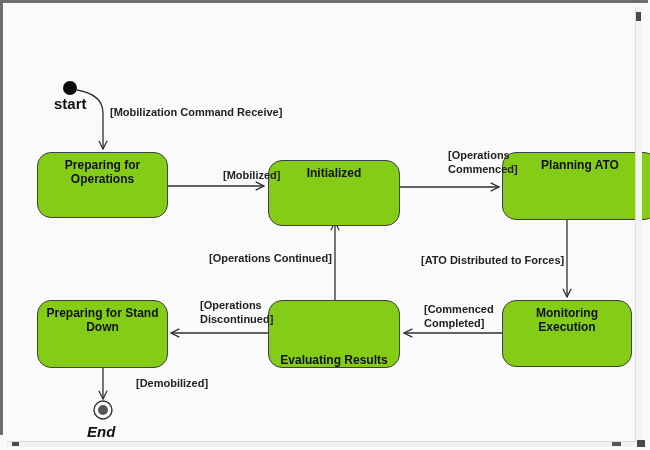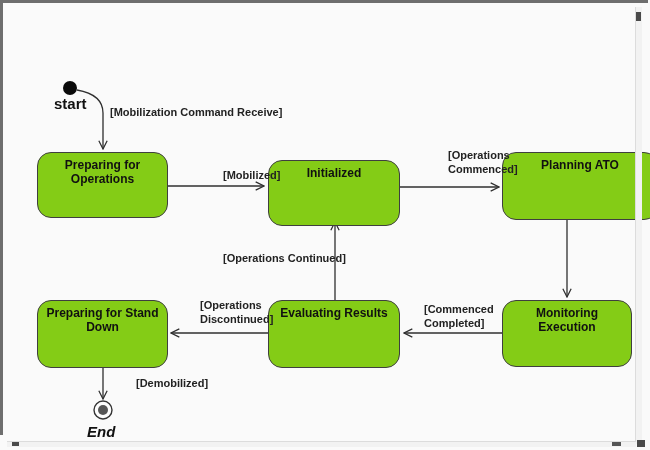--- a/index.html
+++ b/index.html
@@ -24,30 +24,30 @@
     position:absolute; box-sizing:border-box;
     background:#84cc16; border:1.5px solid #3f3f3f; border-radius:14px;
     display:flex; justify-content:center; align-items:flex-start;
     padding:5px 4px 0 4px; text-align:center;
     font-size:12px; font-weight:bold; color:#111; line-height:1.18;
   }
   .st-preparing-ops       { left:37px;  top:152px; width:131px; height:66px; }
   .st-initialized         { left:268px; top:160px; width:132px; height:66px; }
   .st-planning-ato        { left:502px; top:152px; width:156px; height:68px; }
   .st-monitoring-exec     { left:502px; top:300px; width:130px; height:67px; }
-  .st-evaluating-results  { left:268px; top:300px; width:132px; height:68px; }
+  .st-evaluating-results  { left:268px; top:300px; width:132px; height:68px;align-items:flex-end; }
   .st-preparing-standdown { left:37px;  top:300px; width:131px; height:68px;text-align:center; }
 
   .tlabel { position:absolute; font-size:11px; color:#222; line-height:1.25; white-space:normal;font-weight:bold; }
   .tl-mobilization   { left:110px; top:106px; width:200px; }
   .tl-mobilized      { left:187px; top:169px; width:70px;padding-left:36px;  }
   .tl-commenced      { left:416px; top:149px; width:88px;margin-left:32px;  }
   .tl-ato            { left:421px; top:254px; width:160px; }
   .tl-exec-completed { left:424px; top:303px; width:78px;  }
-  .tl-continued      { left:223px; top:252px; width:140px; }
+  .tl-continued      { left:209px; top:252px; width:140px; }
   .tl-discontinued   { left:184px; top:299px; width:90px;margin-left:16px;  }
   .tl-demobilized    { left:112px; top:377px; width:100px;padding-left:24px; }
 
   .node-label { position:absolute; font-size:15px; font-weight:bold; color:#111; text-align:left; }
   .nl-start { left:54px; top:95px;  width:32px; }
   .nl-end   { left:87px; top:423px; width:32px;font-style:italic; }
 </style>
 </head>
 <body>
 
@@ -100,20 +100,21 @@
   <div class="state st-preparing-standdown">
     <span>Preparing for Stand Down</span>
   </div>
 
   <div class="node-label nl-start">start</div>
   <div class="node-label nl-end">End</div>
 
   <div class="tlabel tl-mobilization">[Mobilization Command Receive]</div>
   <div class="tlabel tl-mobilized">[Mobilized]</div>
   <div class="tlabel tl-commenced">[Operations Commenced]</div>
+  <div class="tlabel tl-ato">[ATO Distributed to Forces]</div>
   <div class="tlabel tl-exec-completed">[Commenced Completed]</div>
   <div class="tlabel tl-continued">[Operations Continued]</div>
   <div class="tlabel tl-discontinued">[Operations Discontinued]</div>
   <div class="tlabel tl-demobilized">[Demobilized]</div>
 
   <div class="frame-top"></div>
   <div class="frame-left"></div>
   <div class="sb-right"></div>
   <div class="sb-right-thumb"></div>
   <div class="sb-bottom"></div>

